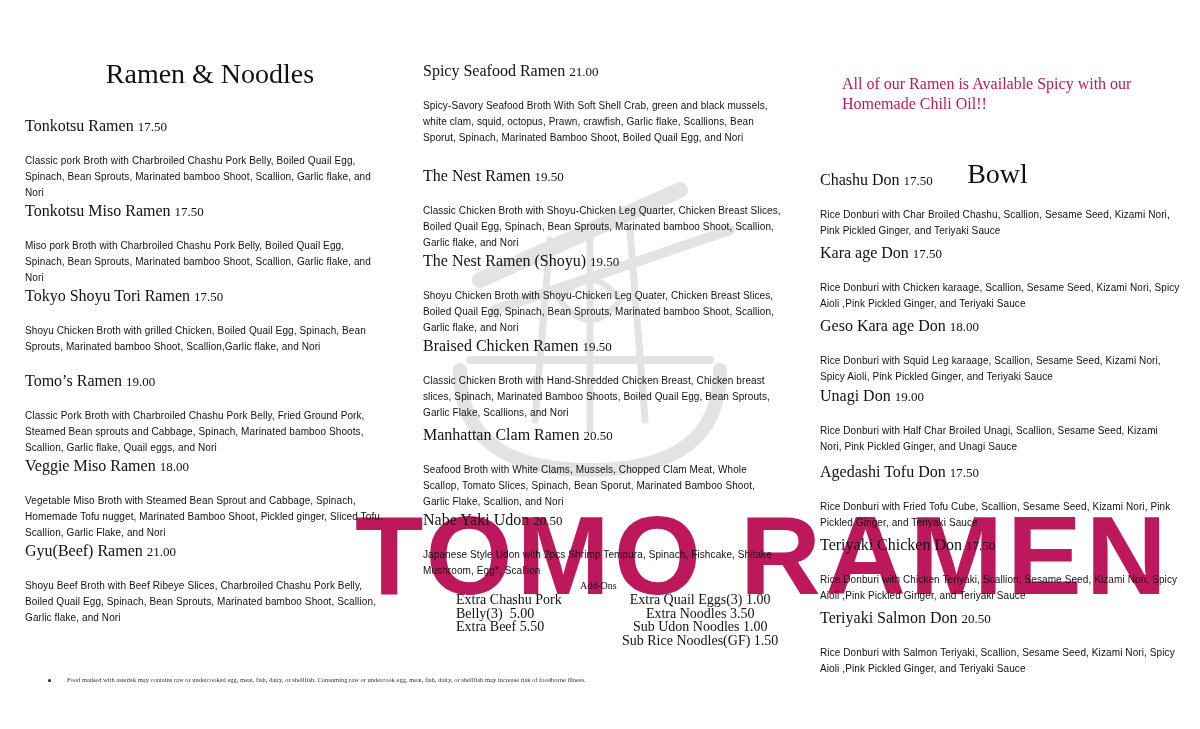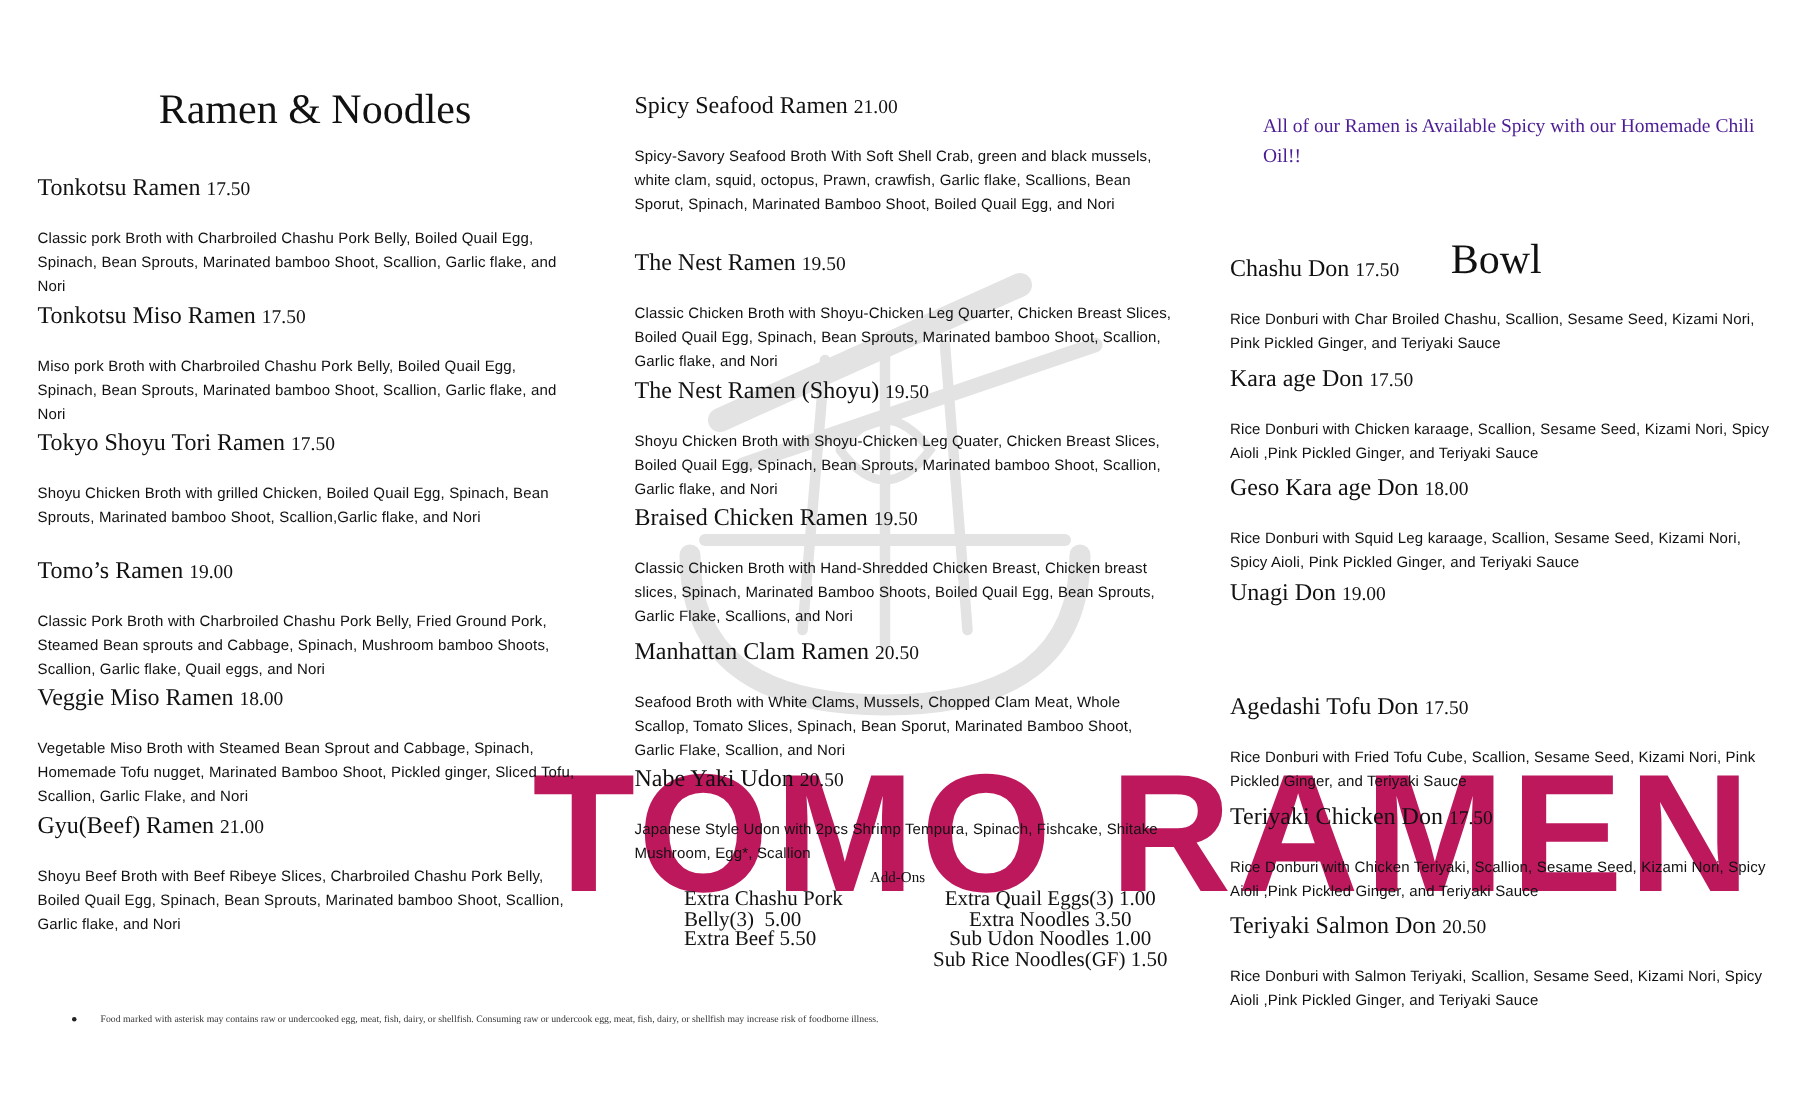--- a/index.html
+++ b/index.html
@@ -10,21 +10,21 @@
   .col { position:absolute; top:0; }
   .col-left { left:25px; width:360px; }
   .col-mid { left:423px; width:360px; }
   .col-right { left:820px; width:360px; }
   .section-title { font-family:"Liberation Serif","DejaVu Serif",serif; font-size:28px; text-align:center; margin:0; font-weight:normal; }
   .item { position:absolute; left:0; width:360px; }
   .item-name { font-family:"Liberation Serif","DejaVu Serif",serif; font-size:16px; line-height:20px; white-space:nowrap; }
   .item-name .n { font-size:16px; }
   .item-name .p { font-size:13px; margin-left:4px; }
   .item-desc { font-family:Liberation Sans, sans-serif; font-size:10px; line-height:16px; margin-top:16px; letter-spacing:0.1px; }
-  .spicy-note { position:absolute; left:22px; top:74px; width:350px; color:#4c1d95; font-family:"Liberation Serif","DejaVu Serif",serif; font-size:13px; line-height:20px; }
+  .spicy-note { position:absolute; left:22px; top:74px; width:350px; color:#be185d; font-family:"Liberation Serif","DejaVu Serif",serif; font-size:16px; line-height:20px; }
   .addons-title { position:absolute; left:157px; top:580px; font-family:"Liberation Serif","DejaVu Serif",serif; font-size:10px; }
   .addons-col { position:absolute; font-family:"Liberation Serif","DejaVu Serif",serif; font-size:14px; line-height:13.5px; }
   .footnote { position:absolute; left:48px; top:676px; font-family:"Liberation Serif","DejaVu Serif",serif; font-size:6.5px; color:#333; white-space:nowrap; }
   .footnote .bullet { display:inline-block; width:3px; height:3px; background:#222; border-radius:50%; margin-right:16px; vertical-align:middle; }
 </style>
 </head>
 <body>
 
 <svg class="watermark wm-logo" viewBox="0 0 300 310">
   <g fill="none" stroke="#e3e3e3" stroke-linecap="round">
@@ -48,21 +48,21 @@
   <div class="item" style="top:201px">
     <div class="item-name"><span class="n">Tonkotsu Miso Ramen</span><span class="p">17.50</span></div>
     <div class="item-desc">Miso pork Broth with Charbroiled Chashu Pork Belly, Boiled Quail Egg, Spinach, Bean Sprouts, Marinated bamboo Shoot, Scallion, Garlic flake, and Nori</div>
   </div>
   <div class="item" style="top:286px">
     <div class="item-name"><span class="n">Tokyo Shoyu Tori Ramen</span><span class="p">17.50</span></div>
     <div class="item-desc">Shoyu Chicken Broth with grilled Chicken, Boiled Quail Egg, Spinach, Bean Sprouts, Marinated bamboo Shoot, Scallion,Garlic flake, and Nori</div>
   </div>
   <div class="item" style="top:371px">
     <div class="item-name"><span class="n">Tomo’s Ramen</span><span class="p">19.00</span></div>
-    <div class="item-desc">Classic Pork Broth with Charbroiled Chashu Pork Belly, Fried Ground Pork, Steamed Bean sprouts and Cabbage, Spinach, Mushroom bamboo Shoots, Scallion, Garlic flake, Quail eggs, and Nori</div>
+    <div class="item-desc">Classic Pork Broth with Charbroiled Chashu Pork Belly, Fried Ground Pork, Steamed Bean sprouts and Cabbage, Spinach, Marinated bamboo Shoots, Scallion, Garlic flake, Quail eggs, and Nori</div>
   </div>
   <div class="item" style="top:456px">
     <div class="item-name"><span class="n">Veggie Miso Ramen</span><span class="p">18.00</span></div>
     <div class="item-desc">Vegetable Miso Broth with Steamed Bean Sprout and Cabbage, Spinach, Homemade Tofu nugget, Marinated Bamboo Shoot, Pickled ginger, Sliced Tofu, Scallion, Garlic Flake, and Nori</div>
   </div>
   <div class="item" style="top:541px">
     <div class="item-name"><span class="n">Gyu(Beef) Ramen</span><span class="p">21.00</span></div>
     <div class="item-desc">Shoyu Beef Broth with Beef Ribeye Slices, Charbroiled Chashu Pork Belly, Boiled Quail Egg, Spinach, Bean Sprouts, Marinated bamboo Shoot, Scallion, Garlic flake, and Nori</div>
   </div>
 </div>
@@ -118,20 +118,21 @@
   <div class="item" style="top:243px">
     <div class="item-name"><span class="n">Kara age Don</span><span class="p">17.50</span></div>
     <div class="item-desc">Rice Donburi with Chicken karaage, Scallion, Sesame Seed, Kizami Nori, Spicy Aioli ,Pink Pickled Ginger, and Teriyaki Sauce</div>
   </div>
   <div class="item" style="top:316px">
     <div class="item-name"><span class="n">Geso Kara age Don</span><span class="p">18.00</span></div>
     <div class="item-desc">Rice Donburi with Squid Leg karaage, Scallion, Sesame Seed, Kizami Nori, Spicy Aioli, Pink Pickled Ginger, and Teriyaki Sauce</div>
   </div>
   <div class="item" style="top:386px">
     <div class="item-name"><span class="n">Unagi Don</span><span class="p">19.00</span></div>
+    <div class="item-desc">Rice Donburi with Half Char Broiled Unagi, Scallion, Sesame Seed, Kizami Nori, Pink Pickled Ginger, and Unagi Sauce</div>
   </div>
   <div class="item" style="top:462px">
     <div class="item-name"><span class="n">Agedashi Tofu Don</span><span class="p">17.50</span></div>
     <div class="item-desc">Rice Donburi with Fried Tofu Cube, Scallion, Sesame Seed, Kizami Nori, Pink Pickled Ginger, and Teriyaki Sauce</div>
   </div>
   <div class="item" style="top:535px">
     <div class="item-name"><span class="n">Teriyaki Chicken Don</span><span class="p">17.50</span></div>
     <div class="item-desc">Rice Donburi with Chicken Teriyaki, Scallion, Sesame Seed, Kizami Nori, Spicy Aioli ,Pink Pickled Ginger, and Teriyaki Sauce</div>
   </div>
   <div class="item" style="top:608px">

